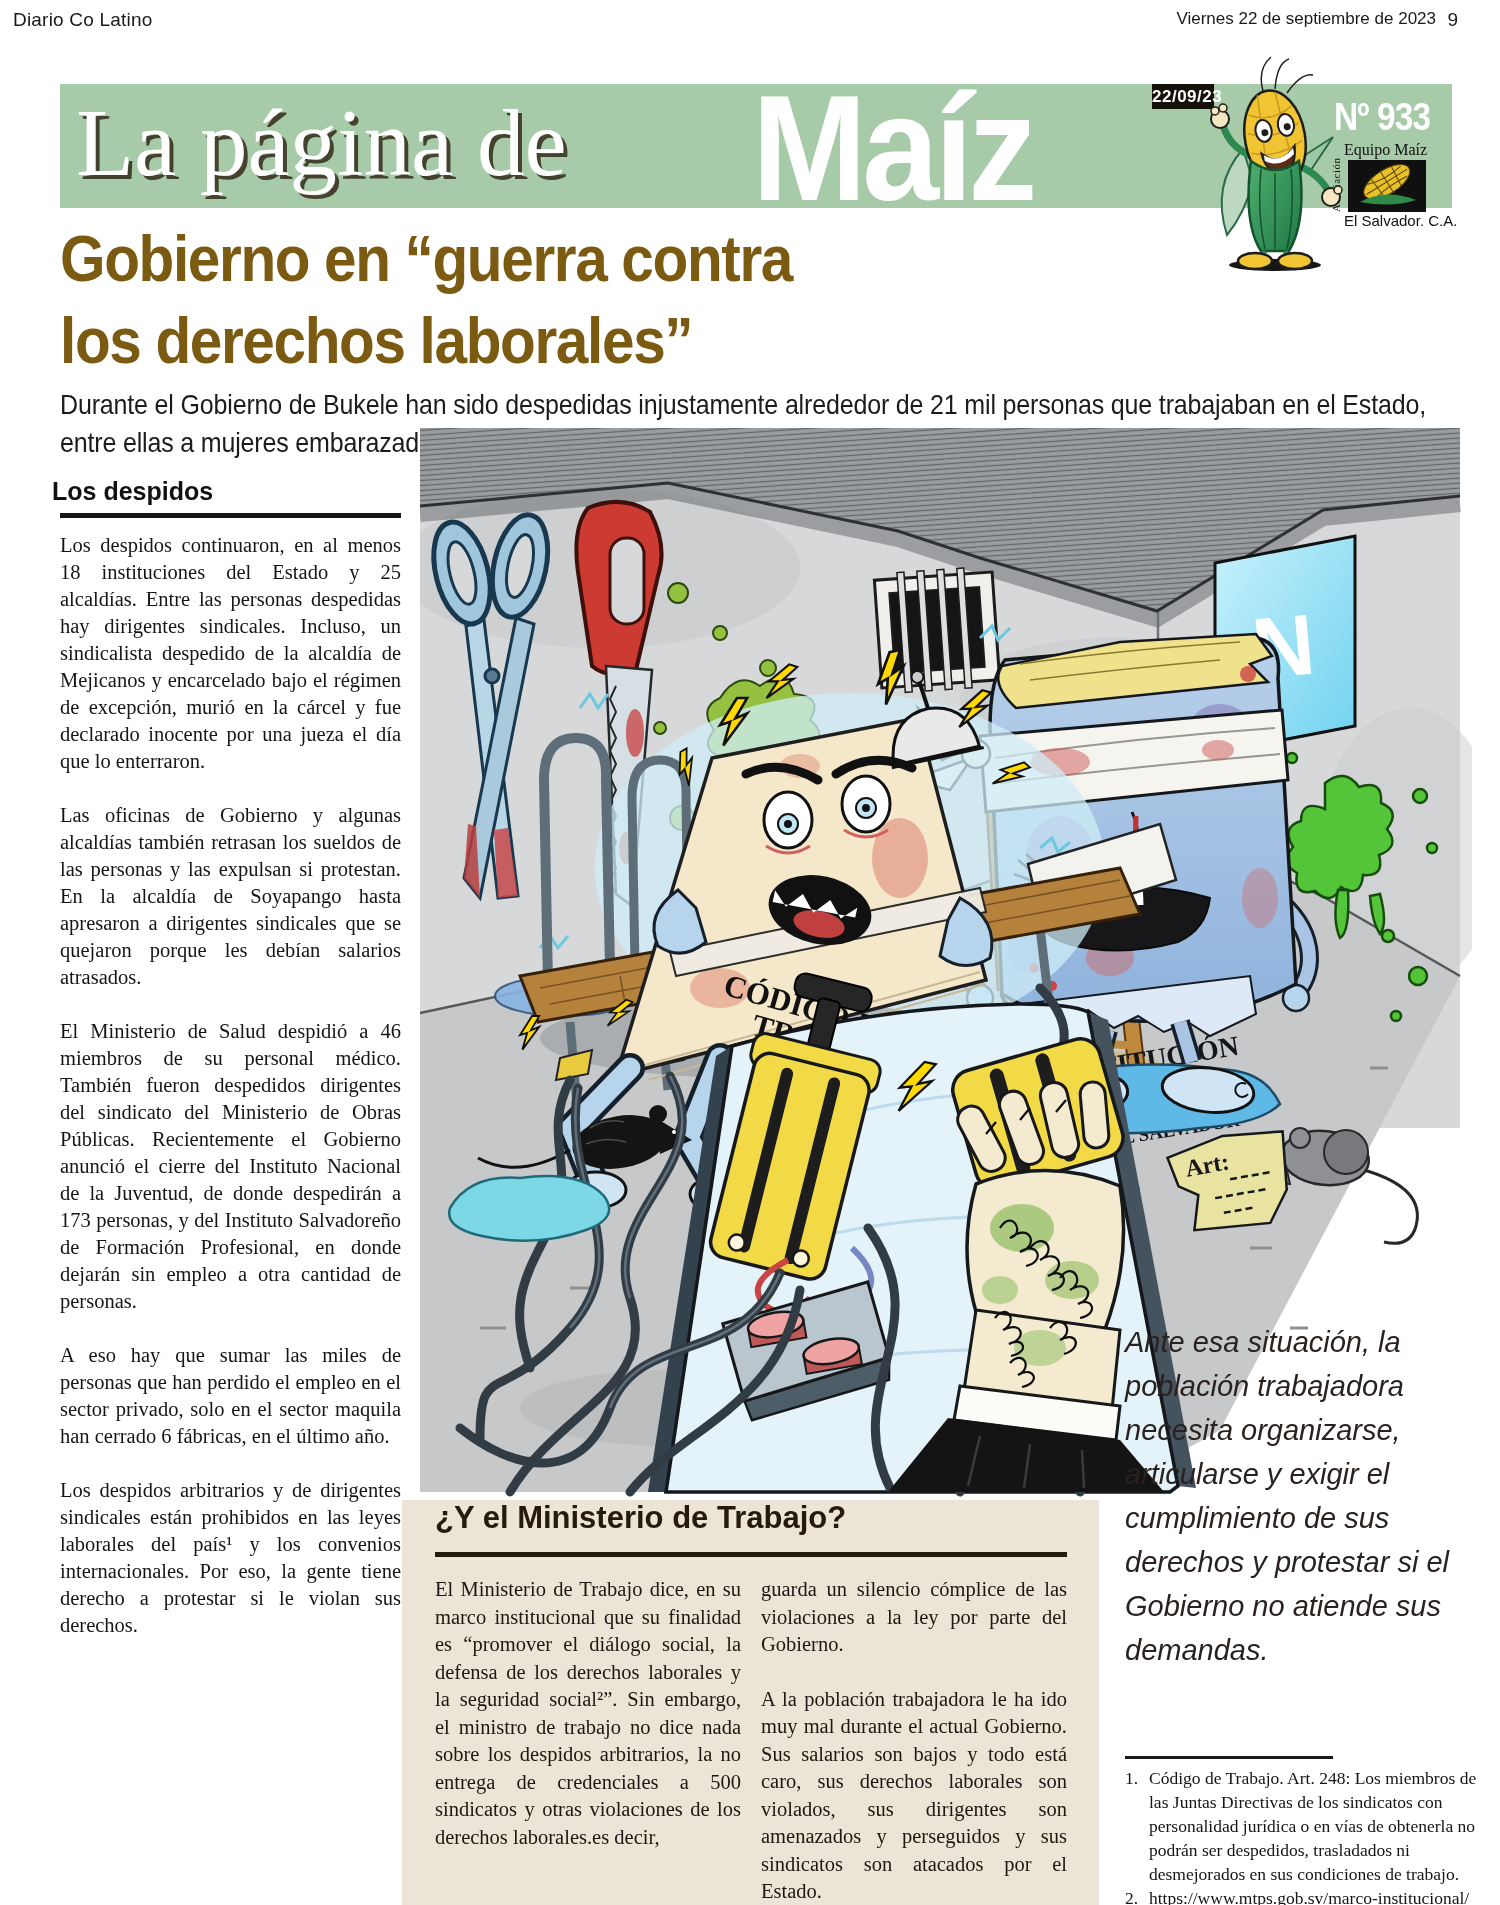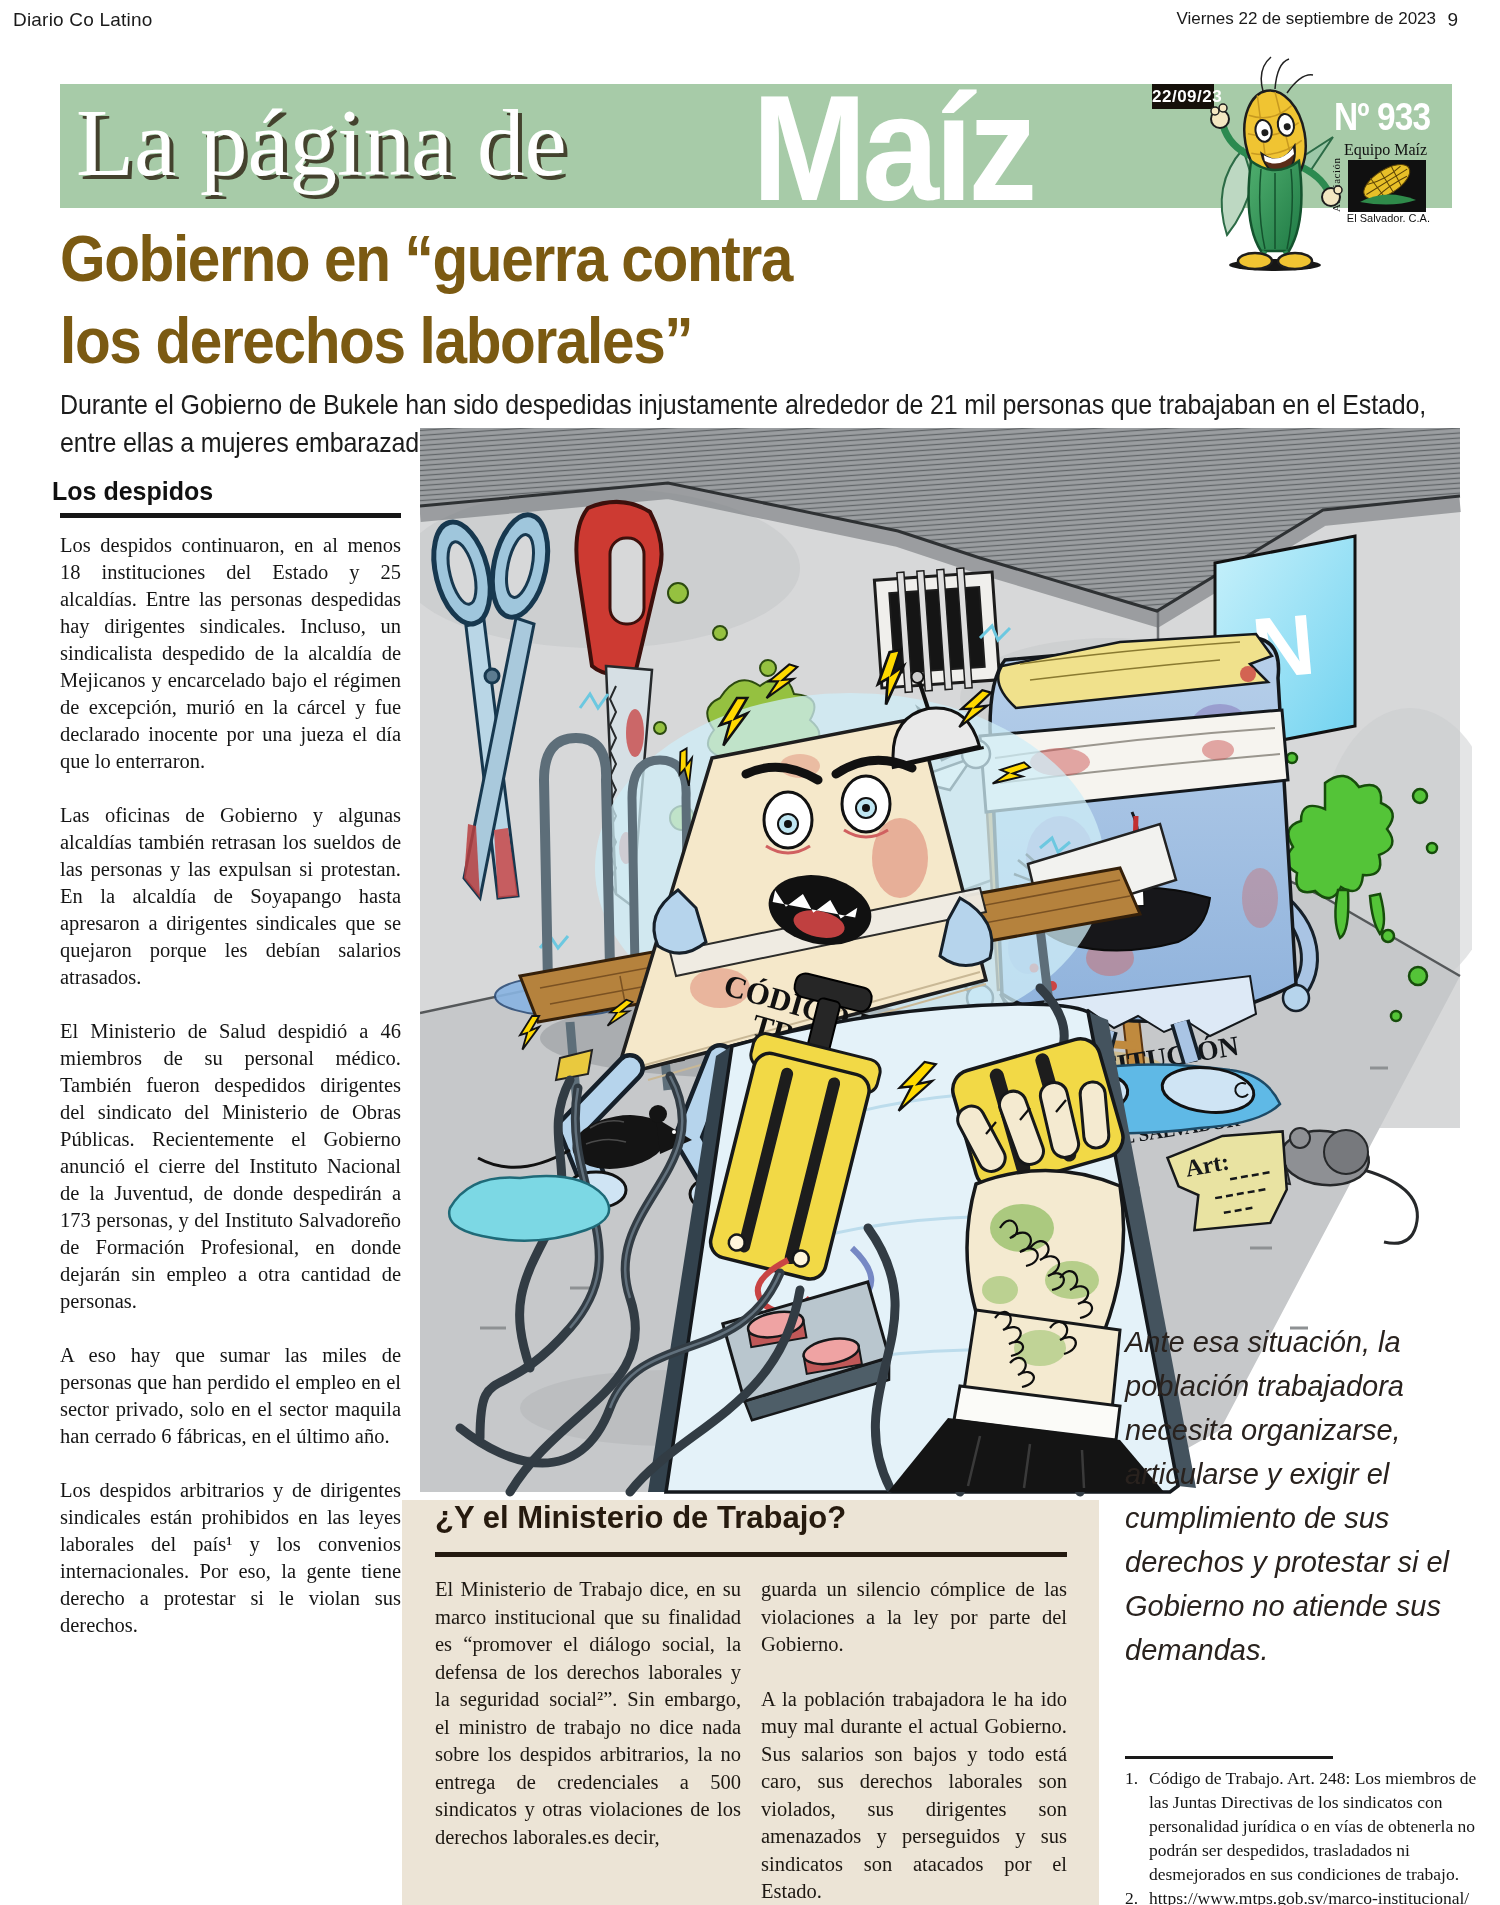--- a/index.html
+++ b/index.html
@@ -20,21 +20,21 @@
       letter-spacing:-5px;transform:scaleX(.92);transform-origin:left top;white-space:nowrap;}
   .date-badge{left:1152px;top:84px;width:62px;height:25px;background:#15100a;color:#fff;
       font-size:17px;font-weight:700;text-align:center;line-height:25px;letter-spacing:.5px;}
   .issue-no{left:1334px;top:96px;font-size:38px;font-weight:700;color:#fff;
       letter-spacing:-1px;transform:scaleX(.88);transform-origin:left top;white-space:nowrap;}
   .logo-name{left:1344px;top:141px;width:100px;text-align:left;
       font-family:"Liberation Serif",serif;font-size:16px;color:#111;white-space:nowrap;}
   .logo-vert{left:1330px;top:156px;font-size:11px;color:#111;writing-mode:vertical-rl;
       transform:rotate(180deg);height:56px;letter-spacing:.5px;font-family:"Liberation Serif",serif;}
   .logo-sq{left:1348px;top:160px;}
-  .logo-footer{left:1344px;top:212px;width:86px;text-align:right;font-size:11px;color:#111;white-space:nowrap;}
+  .logo-footer{left:1344px;top:212px;width:86px;text-align:right;font-size:15px;color:#111;white-space:nowrap;}
 
   
   .headline{left:60px;top:218px;font-size:65px;font-weight:700;color:#7b5a12;
       line-height:82px;letter-spacing:-1.5px;transform:scaleX(.9);transform-origin:left top;white-space:nowrap;}
   .lede{left:60px;top:386px;width:1560px;font-size:28px;line-height:38px;color:#1c1c1c;
       letter-spacing:-.2px;transform:scaleX(.894);transform-origin:left top;}
 
   
   .col-title{left:52px;top:477px;font-size:25px;font-weight:700;color:#111;}
   .col-rule{left:60px;top:513px;width:341px;height:5px;background:#161616;}

